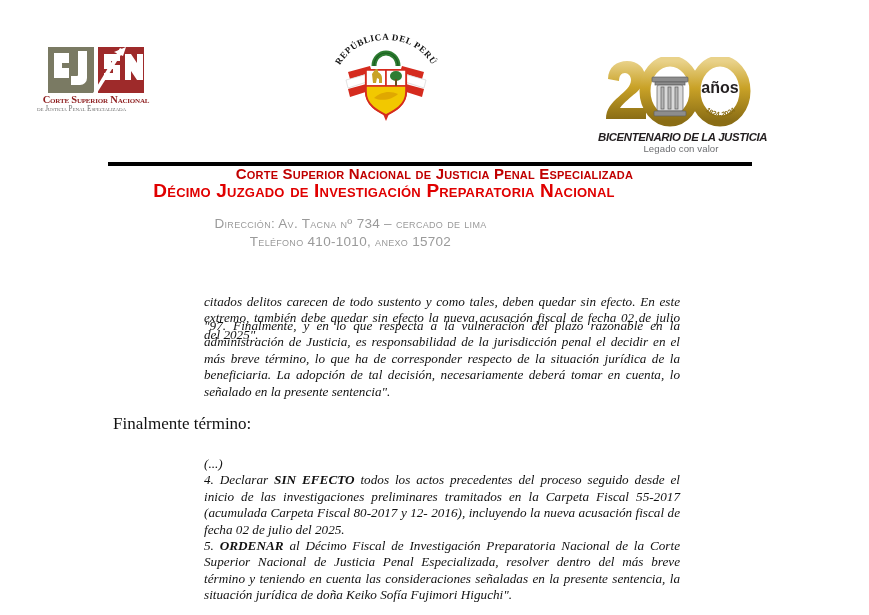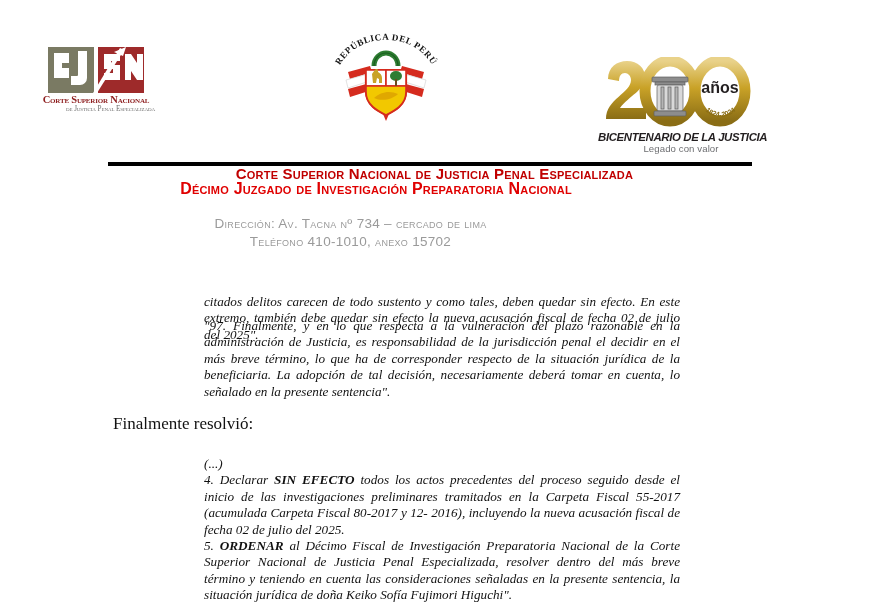--- a/index.html
+++ b/index.html
@@ -45,21 +45,21 @@
     text-align: center;
     letter-spacing: -0.2px;
     line-height: 11px;
     white-space: nowrap;
   }
   .pjsn-line2 {
     font-family: "Liberation Serif", serif;
     font-variant: small-caps;
     color: #6f6f6f;
     font-size: 7.2px;
-    text-align: right;
+    text-align: left;
     letter-spacing: -0.1px;
     line-height: 9px;
     white-space: nowrap;
   }
 
   
   .escudo {
     position: absolute;
     left: 330px;
     top: 26px;
@@ -131,27 +131,27 @@
   .hdr-rule {
     position: absolute;
     left: 108px;
     top: 162px;
     width: 644px;
     height: 4px;
     background: #000000;
   }
   .hdr-sub {
     position: absolute;
-    left: 0; top: 180px;
+    left: 8px; top: 180px;
     width: 752px;
     text-align: center;
     font-family: "Liberation Sans", sans-serif;
     font-variant: small-caps;
     font-weight: bold;
-    font-size: 16px;
+    font-size: 19px;
     color: #e00000;
     letter-spacing: 0.2px;
   }
   .hdr-addr {
     position: absolute;
     left: 0;
     width: 701px;
     text-align: center;
     font-family: "Liberation Sans", sans-serif;
     font-variant: small-caps;
@@ -311,20 +311,20 @@
 <div class="hdr-sub">Décimo Juzgado de Investigación Preparatoria Nacional</div>
 <div class="hdr-addr hdr-addr-1">Dirección: Av. Tacna nº 734 – cercado de lima</div>
 <div class="hdr-addr hdr-addr-2">Teléfono 410-1010, anexo 15702</div>
 
 <div class="body-wrap">
 
   <div class="quote-block quote-a">citados delitos carecen de todo sustento y como tales, deben quedar sin efecto. En este extremo, también debe quedar sin efecto la nueva acusación fiscal de fecha 02 de julio del 2025".</div>
 
   <div class="quote-block quote-b">"97. Finalmente, y en lo que respecta a la vulneración del plazo razonable en la administración de Justicia, es responsabilidad de la jurisdicción penal el decidir en el más breve término, lo que ha de corresponder respecto de la situación jurídica de la beneficiaria. La adopción de tal decisión, necesariamente deberá tomar en cuenta, lo señalado en la presente sentencia".</div>
 
-  <div class="resolvio">Finalmente resolvió:</div>
+  <div class="resolvio">Finalmente término:</div>
 
   <div class="items-block">
     <p class="ellipsis">(...)</p>
     <p><span>4.</span> <span>Declarar</span> <b>SIN EFECTO</b> <span>todos los actos precedentes del proceso seguido desde el inicio de las investigaciones preliminares tramitados en la Carpeta Fiscal 55-2017 (acumulada Carpeta Fiscal 80-2017 y 12- 2016), incluyendo la nueva acusación fiscal de fecha 02 de julio del 2025.</span></p>
     <p><span>5.</span> <b>ORDENAR</b> <span>al Décimo Fiscal de Investigación Preparatoria Nacional de la Corte Superior Nacional de Justicia Penal Especializada, resolver dentro del más breve término y teniendo en cuenta las consideraciones señaladas en la presente sentencia, la situación jurídica de doña Keiko Sofía Fujimori Higuchi".</span></p>
   </div>
 </div>
 
 </body></html>

